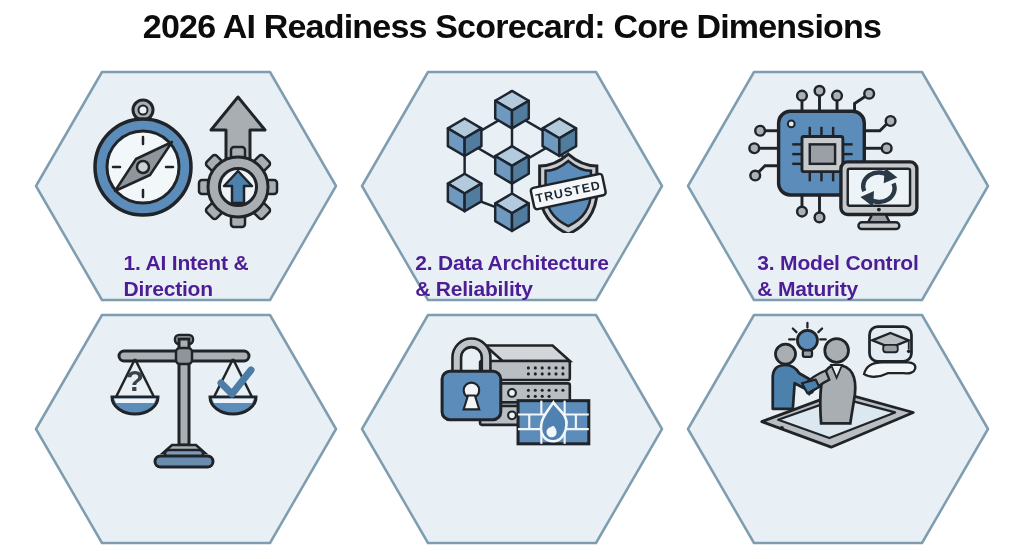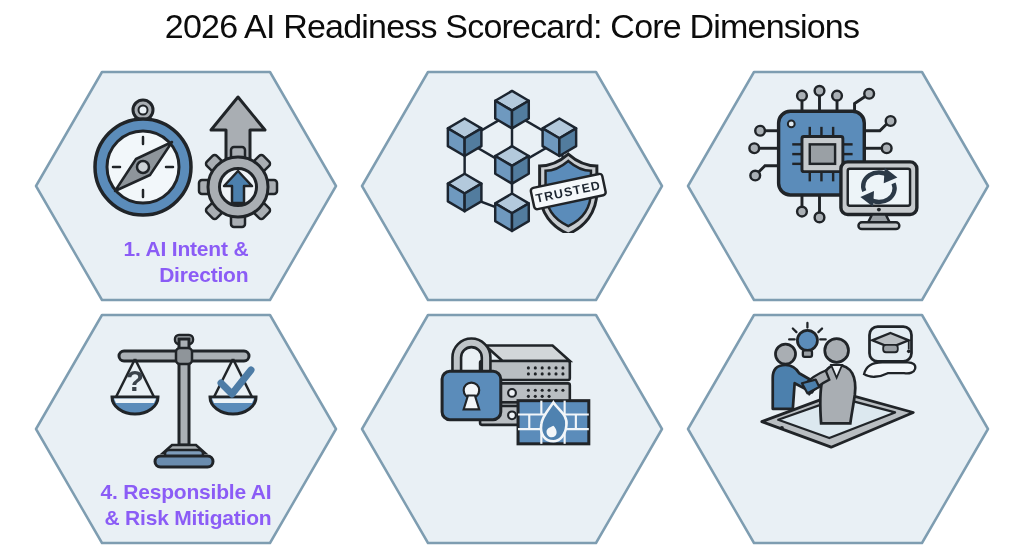--- a/index.html
+++ b/index.html
@@ -3,34 +3,34 @@
 <meta charset="utf-8">
 <style>
   html,body{margin:0;padding:0;}
   body{
     width:1024px;height:559px;position:relative;overflow:hidden;
     background:#ffffff;
     font-family:"Liberation Sans", sans-serif;
   }
   .title{
     position:absolute;top:7px;left:0;width:100%;
-    text-align:center;font-size:34px;font-weight:400;
+    text-align:center;font-size:34px;font-weight:700;
     letter-spacing:-0.8px;color:#0c0c0c;white-space:nowrap;
   }
   .card{position:absolute;width:304px;height:232px;}
   .card.r1c1{left:34px;top:70px;} .card.r1c2{left:360px;top:70px;} .card.r1c3{left:686px;top:70px;}
   .card.r2c1{left:34px;top:313px;} .card.r2c2{left:360px;top:313px;} .card.r2c3{left:686px;top:313px;}
   .hex-bg{position:absolute;inset:0;width:100%;height:100%;}
   .hex-bg polygon{fill:#e9f0f5;stroke:#7e9db1;stroke-width:2.5;stroke-linejoin:round;}
   .content{position:absolute;inset:0;display:flex;flex-direction:column;align-items:center;}
   .icon-wrap{height:148px;margin-top:14px;display:flex;align-items:center;justify-content:center;}
   .compact .icon-wrap{height:126px;margin-top:10px;}
   .label{
-    font-size:21px;font-weight:700;line-height:1.22;color:#8b5cf6;
-    text-align:right;white-space:pre-line;letter-spacing:-0.2px;margin-top:4px;
+    font-size:21px;font-weight:700;line-height:1.22;color:#4c1d95;
+    text-align:left;white-space:pre-line;letter-spacing:-0.2px;margin-top:18px;
   }
   svg{display:block;}
 </style>
 </head>
 <body>
 
 <div class="title">2026 AI Readiness Scorecard: Core Dimensions</div>
 
 <div class="card r1c1">
   <svg class="hex-bg" viewBox="0 0 304 232" preserveAspectRatio="none">
@@ -132,20 +132,22 @@
         <g transform="translate(157,110)">
           <path d="M0,-38 C -9,-30 -19,-26 -29,-26 L -29,0 C -29,22 -16,36 0,43 C 16,36 29,22 29,0 L 29,-26 C 19,-26 9,-30 0,-38 Z" fill="#c9cdd1" stroke="#202428" stroke-width="3"></path>
           <path d="M0,-31 C -7,-25 -15,-21 -23,-21 L -23,0 C -23,18 -13,29 0,35 C 13,29 23,18 23,0 L 23,-21 C 15,-21 7,-25 0,-31 Z" fill="#5b8cba" stroke="#202428" stroke-width="2.5"></path>
           <g transform="rotate(-12)">
             <rect x="-37" y="-11" width="74" height="22" rx="3" fill="#f4f8fb" stroke="#202428" stroke-width="2.5"></rect>
             <text x="0" y="4.5" text-anchor="middle" font-size="12.5" font-weight="bold" letter-spacing="1.2" fill="#1c2530">TRUSTED</text>
           </g>
         </g>
       </svg>
     </div>
+    <div class="label">2. Data Architecture
+&amp; Reliability</div>
   </div>
 </div>
 
 <div class="card r1c3">
   <svg class="hex-bg" viewBox="0 0 304 232" preserveAspectRatio="none">
       <polygon points="68,2 236,2 302,116 236,230 68,230 2,116"></polygon>
     </svg>
   <div class="content">
     <div class="icon-wrap">
       <svg width="190" height="148" viewBox="0 0 190 152">
@@ -205,20 +207,22 @@
             <polygon points="143,86 156,96 142,102" fill="#2b3947"></polygon>
             <path d="M152,102 A16,14 0 0 1 127,118" stroke="#2b3947" stroke-width="4.5" fill="none"></path>
             <polygon points="131,126 118,116 132,110" fill="#2b3947"></polygon>
           </g>
           <circle cx="137" cy="129" r="2" fill="#202428"></circle>
           <polygon points="130,134 144,134 148,142 126,142" fill="#9aa0a5" stroke="#202428" stroke-width="2.5"></polygon>
           <rect x="116" y="142" width="42" height="7" rx="3.5" fill="#c6cacd" stroke="#202428" stroke-width="2.5"></rect>
         </g>
       </svg>
     </div>
+    <div class="label">3. Model Control
+&amp; Maturity</div>
   </div>
 </div>
 
 <div class="card r2c1">
   <svg class="hex-bg" viewBox="0 0 304 232" preserveAspectRatio="none">
       <polygon points="68,2 236,2 302,116 236,230 68,230 2,116"></polygon>
     </svg>
   <div class="content">
     <div class="icon-wrap">
       <svg width="175" height="136" viewBox="0 0 175 136">
@@ -240,22 +244,20 @@
           <path d="M111,64 a23,17 0 0 0 46,0 Z" fill="#5b8cba" stroke="#202428" stroke-width="3"></path>
           <path d="M113,65.5 L155,65.5 L153,70 L115,70 Z" fill="#edf3f7"></path>
         </g>
         <text x="36" y="58" text-anchor="middle" font-size="30" font-weight="bold" fill="#3b434b">?</text>
         <polyline points="122,50 133,61 152,37" fill="none" stroke="#4d7ca6" stroke-width="7" stroke-linecap="round" stroke-linejoin="round"></polyline>
         <polygon points="73,112 97,112 106,120 64,120" fill="#aab0b5" stroke="#202428" stroke-width="2.5"></polygon>
         <rect x="66" y="117" width="38" height="8" rx="4" fill="#7e9cba" stroke="#202428" stroke-width="2.5"></rect>
         <rect x="56" y="123" width="58" height="11" rx="5.5" fill="#6a8cae" stroke="#202428" stroke-width="3"></rect>
       </svg>
     </div>
-    <div class="label">4. Responsible AI
-&amp; Risk Mitigation</div>
   </div>
 </div>
 
 <div class="card r2c2 compact">
   <svg class="hex-bg" viewBox="0 0 304 232" preserveAspectRatio="none">
       <polygon points="68,2 236,2 302,116 236,230 68,230 2,116"></polygon>
     </svg>
   <div class="content">
     <div class="icon-wrap">
       <svg width="164" height="126" viewBox="0 0 190 146">

